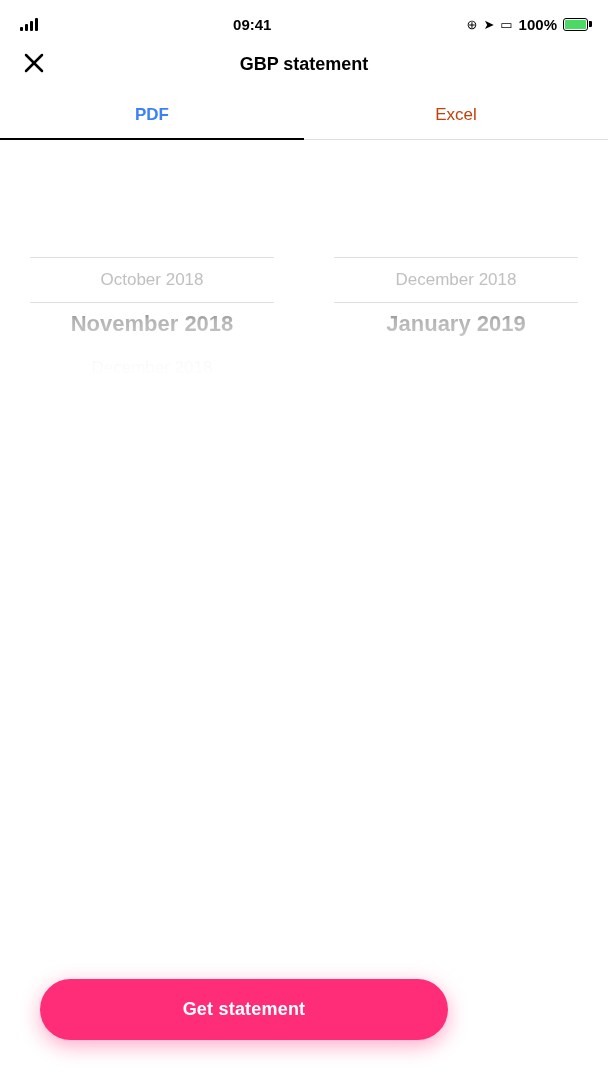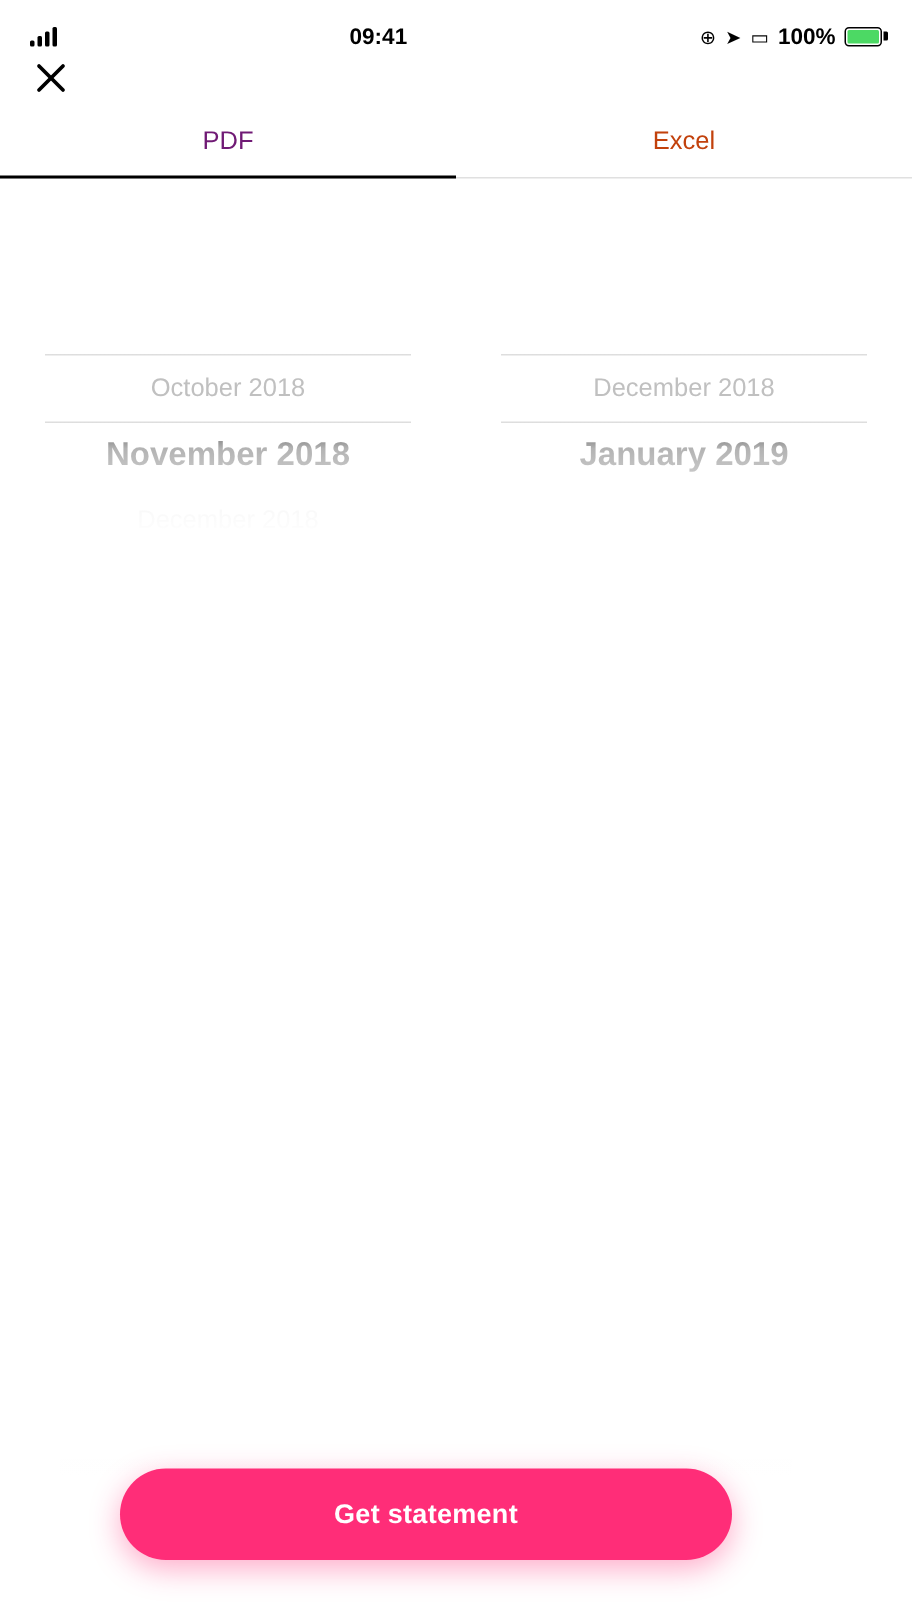--- a/index.html
+++ b/index.html
@@ -136,22 +136,22 @@
       text-align: center;
       padding: 14px 0;
       font-size: 17px;
       font-weight: 500;
       cursor: pointer;
       color: #b0b0b0;
       position: relative;
     }
 
     .tab-item.active {
-      color: #701a75;
-      font-weight: 400;
+      color: #3b82f6;
+      font-weight: 700;
     }
 
     .tab-item.active::after {
       content: '';
       position: absolute;
       bottom: -1px;
       left: 0;
       right: 0;
       height: 2.5px;
       background: #000;
@@ -236,21 +236,20 @@
     }
 
     
     .bottom-area {
       position: fixed;
       bottom: 0;
       left: 0;
       width: 488px;
       padding: 20px 40px 40px;
       background: linear-gradient(to top, rgba(255,255,255,1) 80%, rgba(255,255,255,0));
-      margin-left: 40px;
     }
 
     .get-statement-btn {
       width: 100%;
       padding: 20px;
       background: #ff2d78;
       border: none;
       border-radius: 50px;
       color: #fff;
       font-size: 18px;
@@ -287,20 +286,21 @@
   </div>
 </div>
 
 <div class="header">
   <button class="close-button">
     <svg width="20" height="20" viewBox="0 0 20 20">
       <line x1="2" y1="2" x2="18" y2="18" stroke="#000" stroke-width="2.5" stroke-linecap="round"></line>
       <line x1="18" y1="2" x2="2" y2="18" stroke="#000" stroke-width="2.5" stroke-linecap="round"></line>
     </svg>
   </button>
+  <h1 class="header-title">GBP statement</h1>
 </div>
 
 <div class="tab-bar">
   <div class="tab-item active">
     <span>PDF</span>
   </div>
   <div class="tab-item" style="color: #c2410c;">
     <span>Excel</span>
   </div>
 </div>

